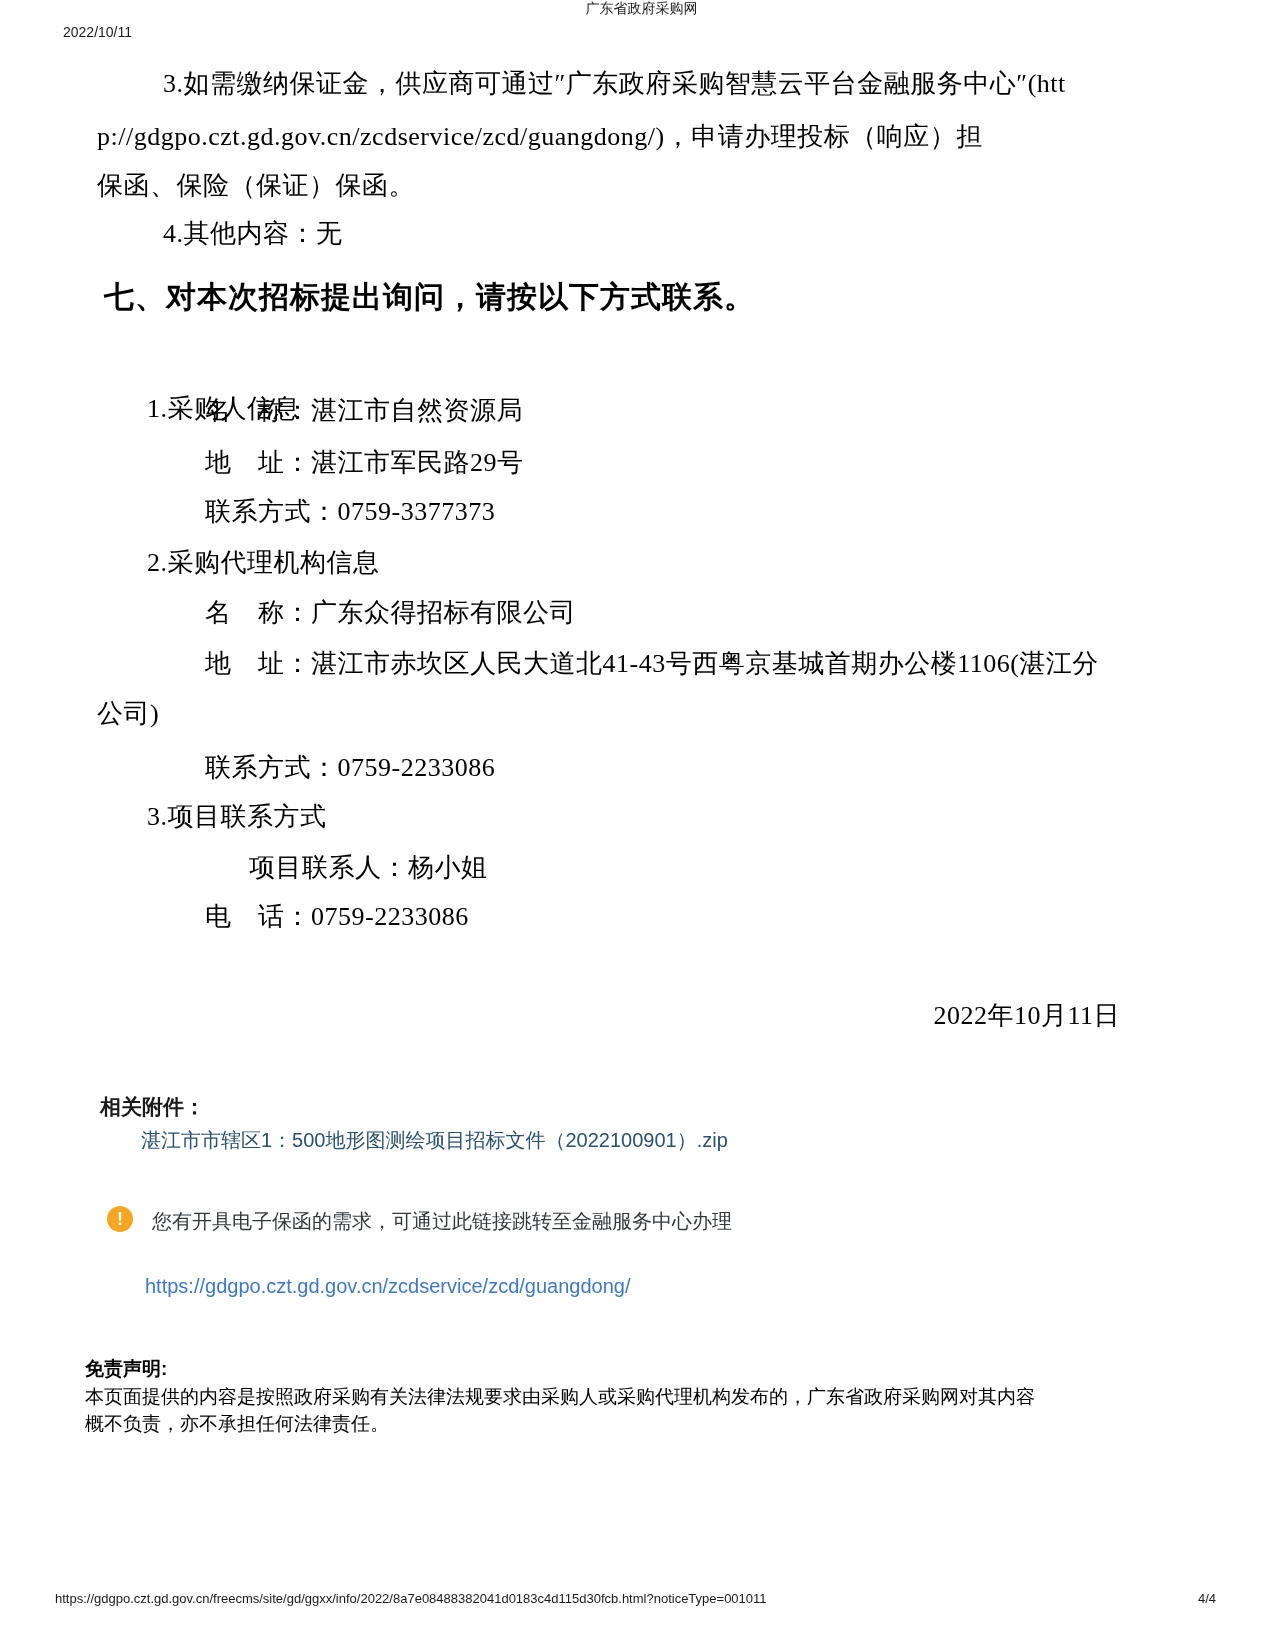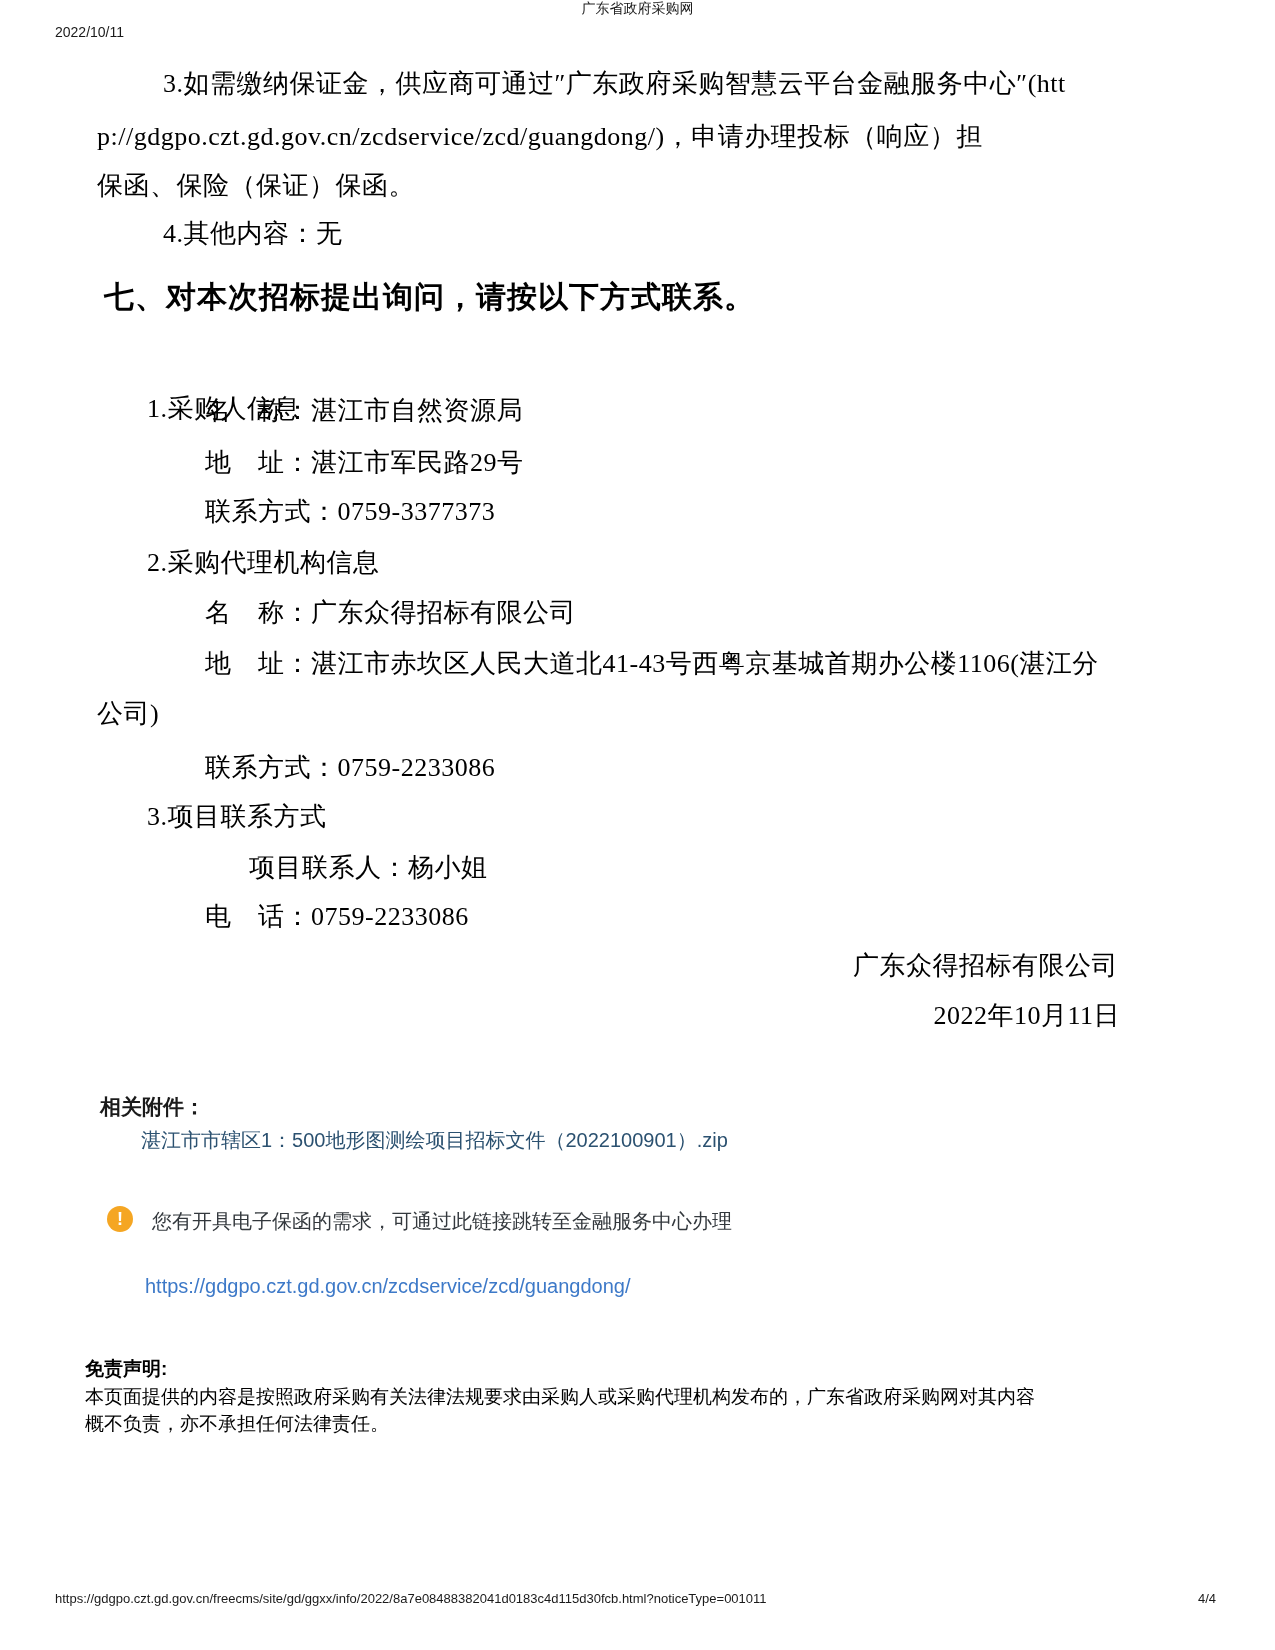--- a/index.html
+++ b/index.html
@@ -7,21 +7,21 @@
     position: relative;
     width: 1275px;
     height: 1650px;
     background: #ffffff;
     overflow: hidden;
     font-family: "Liberation Serif", "DejaVu Serif", serif;
     color: #000000;
   }
   .abs { position: absolute; white-space: nowrap; }
   .sans { font-family: "Liberation Sans", "DejaVu Sans", sans-serif; }
-  .hdr { font-size: 14px; color: #1a1a1a; }
+  .hdr { font-size: 14px; color: #1a1a1a; padding-left: 8px; }
   .body-line { font-size: 26px; color: #000000; letter-spacing: 0.5px; }
   .section-heading { font-size: 30px; font-weight: bold; color: #000000; letter-spacing: 1px; }
   .sig { text-align: right; }
   .attach-label { font-size: 21px; font-weight: bold; color: #1a1a1a; }
   .attach-link { font-size: 20px; color: #2b5170; text-decoration: none; cursor: pointer; }
   .notice-icon {
     width: 26px; height: 26px; border-radius: 50%;
     background: #f5a623; color: #ffffff;
     font-family: "Liberation Sans", "DejaVu Sans", sans-serif;
     font-size: 18px; font-weight: bold;
@@ -58,21 +58,20 @@
   <div class="abs body-line" style="left:147px; top:545px;">2.采购代理机构信息</div>
   <div class="abs body-line" style="left:205px; top:595px;">名　称：广东众得招标有限公司</div>
   <div class="abs body-line" style="left:205px; top:646px;">地　址：湛江市赤坎区人民大道北41-43号西粤京基城首期办公楼1106(湛江分</div>
   <div class="abs body-line" style="left:97px; top:696px;">公司)</div>
   <div class="abs body-line" style="left:205px; top:750px;">联系方式：0759-2233086</div>
 
   <div class="abs body-line" style="left:147px; top:799px;">3.项目联系方式</div>
   <div class="abs body-line" style="left:205px; top:850px;margin-left:44px;">项目联系人：杨小姐</div>
   <div class="abs body-line" style="left:205px; top:899px;">电　话：0759-2233086</div>
 
-  <div class="abs body-line sig" style="right:157px; top:948px;">广东众得招标有限公司</div>
   <div class="abs body-line sig" style="right:155px; top:998px;">2022年10月11日</div>
 
   <div class="abs sans attach-label" style="left:100px; top:1093px;">相关附件：</div>
   <a class="abs sans attach-link" style="left:141px; top:1127px;">湛江市市辖区1：500地形图测绘项目招标文件（2022100901）.zip</a>
 
   <div class="abs notice-icon" style="left:107px; top:1206px;">!</div>
   <div class="abs sans notice-text" style="left:152px; top:1208px;">您有开具电子保函的需求，可通过此链接跳转至金融服务中心办理</div>
   <a class="abs sans notice-link" style="left:145px; top:1247px;">https://gdgpo.czt.gd.gov.cn/zcdservice/zcd/guangdong/</a>
 
   <div class="abs sans disc-heading" style="left:85px; top:1356px;">免责声明:</div>

